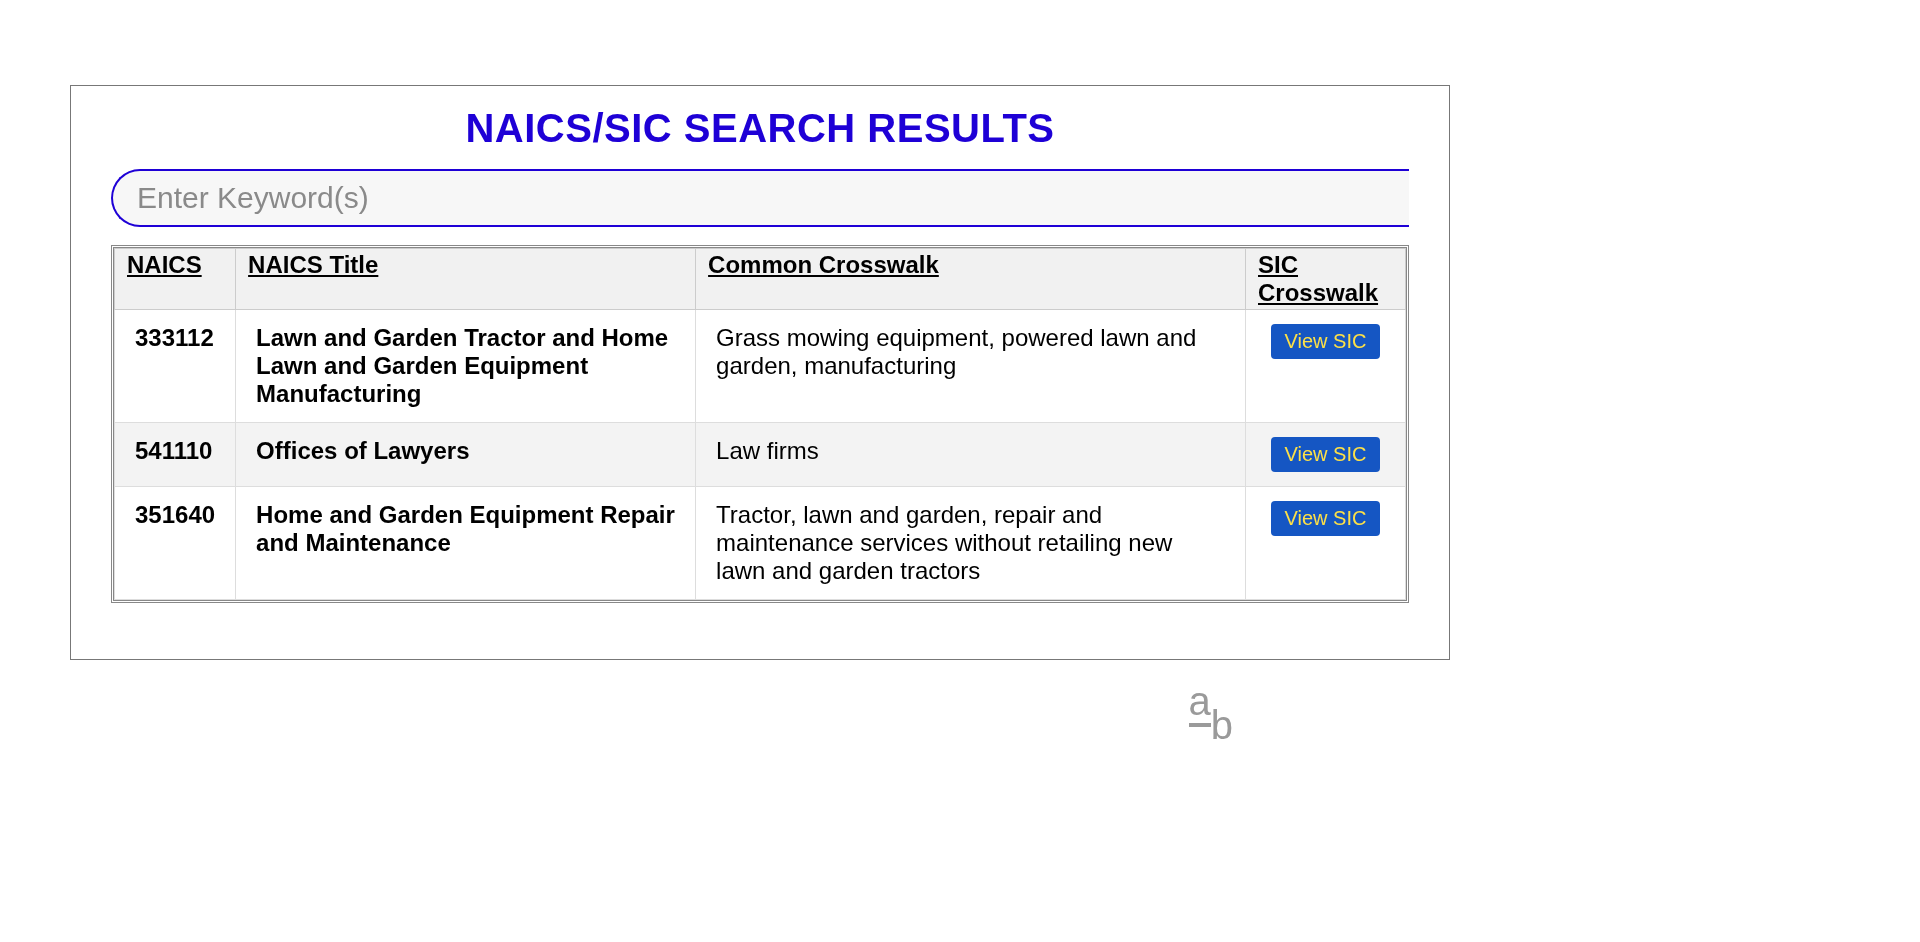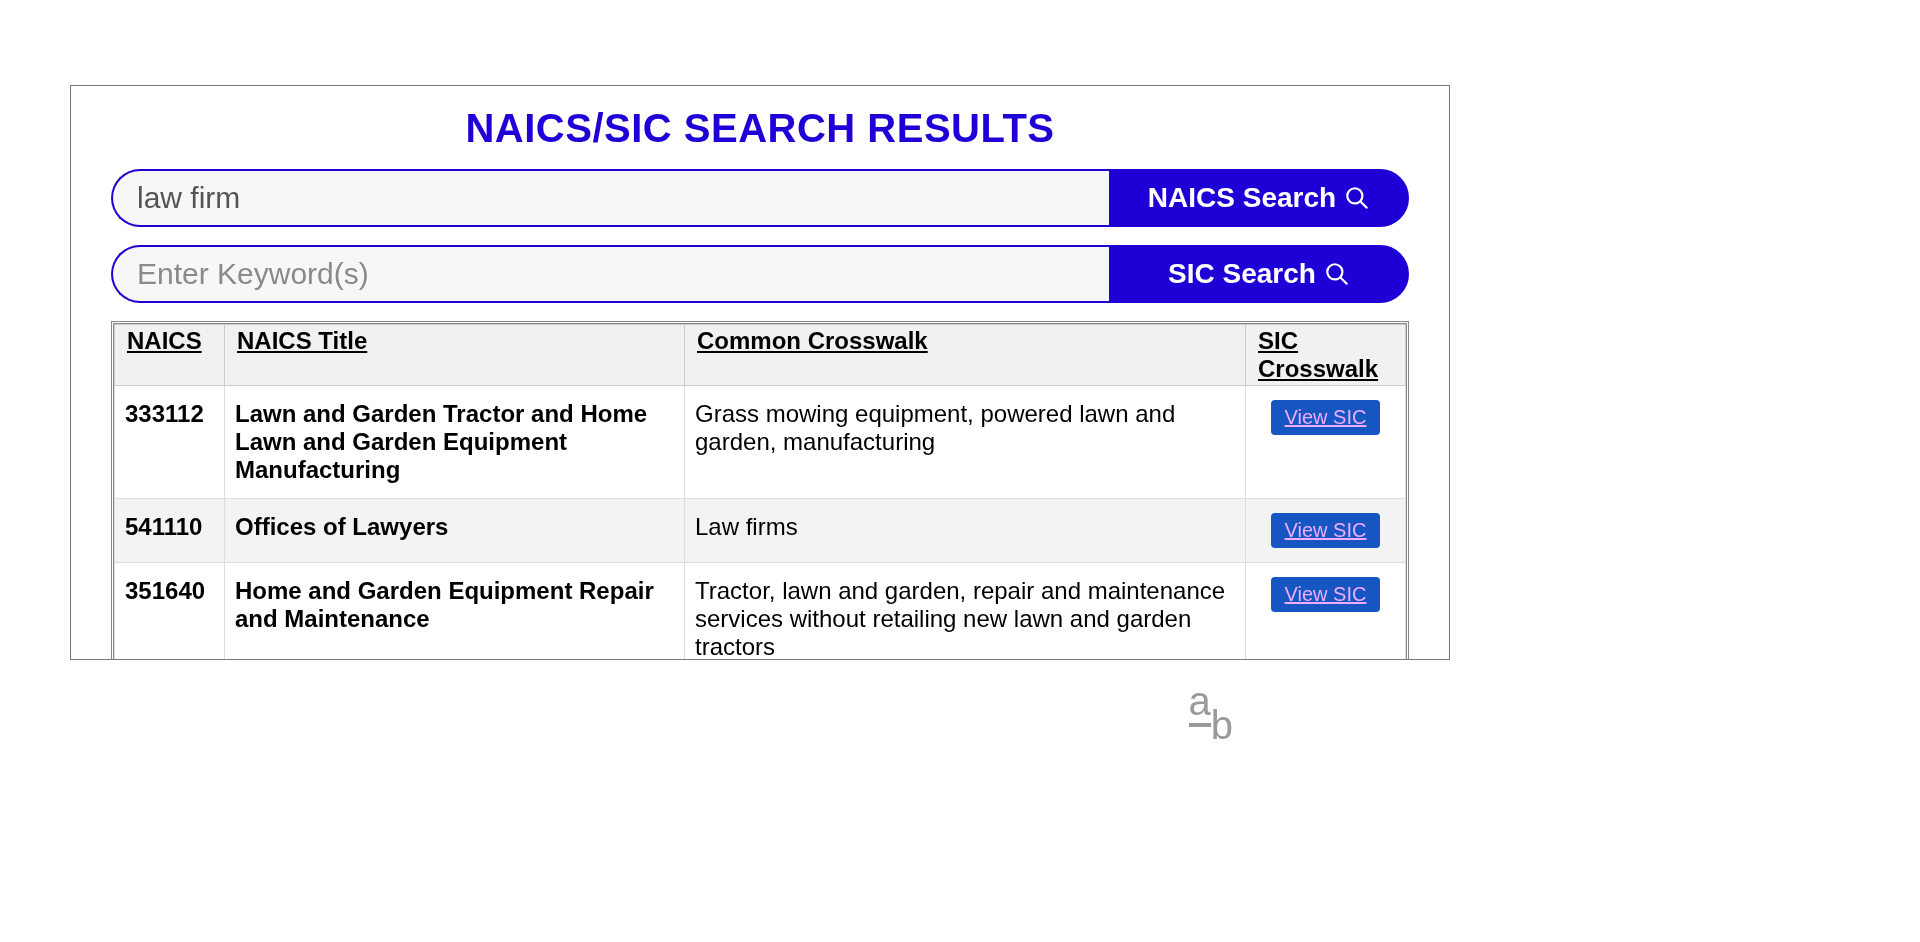--- a/index.html
+++ b/index.html
@@ -87,39 +87,38 @@
   table.results th {
     background: #f1f1f1;
     text-align: left;
     padding: 2px 12px;
     font-weight: 700;
     text-decoration: underline;
     border: 1px solid #ccc;
     vertical-align: top;
   }
   table.results td {
-    padding: 14px 10px;
+    padding: 14px 20px;
     border: 1px solid #ddd;
     vertical-align: top;
   }
   table.results tbody tr:nth-child(even) td { background: #f3f3f3; }
   .col-naics { width: 110px; font-weight: 700; }
   .col-title { width: 460px; font-weight: 700; }
   .col-keywords { font-weight: 400; }
   .col-sic { width: 160px; text-align: center; }
   .viewsic {
     display: inline-block;
     background: #1556c3;
-    color: #f0abfc;
+    color: #fde047;
     font-size: 20px;
     padding: 6px 14px;
     border-radius: 4px;
     cursor: pointer;
     border: none;
-    text-decoration: underline;
   }
 
   .ab-mark {
     position: absolute;
     right: 395px;
     bottom: 215px;
     font-family: Liberation Sans, sans-serif;
     color: #9a9a9a;
   }
   .ab-mark .a {
@@ -143,38 +142,23 @@
 </head>
 <body>
 
 <div class="canvas">
   <div class="panel">
 
     <div class="title">NAICS/SIC SEARCH RESULTS</div>
 
     <div class="searchblock">
 
-      <div class="searchrow">
-        <input class="searchinput" type="text" value="law firm" style="">
-        <button class="searchbtn">
-          <span>NAICS Search</span>
-          <svg viewBox="0 0 24 24">
-            <path d="M21.7 20.3l-5.4-5.4A7.92 7.92 0 0018 10a8 8 0 10-8 8 7.92 7.92 0 004.9-1.7l5.4 5.4a1 1 0 001.4-1.4zM4 10a6 6 0 116 6 6 6 0 01-6-6z"></path>
-          </svg>
-        </button>
-      </div>
 
       <div class="searchrow">
         <input class="searchinput" type="text" placeholder="Enter Keyword(s)" style="">
-        <button class="searchbtn">
-          <span>SIC Search</span>
-          <svg viewBox="0 0 24 24">
-            <path d="M21.7 20.3l-5.4-5.4A7.92 7.92 0 0018 10a8 8 0 10-8 8 7.92 7.92 0 004.9-1.7l5.4 5.4a1 1 0 001.4-1.4zM4 10a6 6 0 116 6 6 6 0 01-6-6z"></path>
-          </svg>
-        </button>
       </div>
 
     </div>
 
     <div class="tablewrap">
       <table class="results">
         <thead>
           <tr>
             <th class="col-naics">NAICS</th>
             <th class="col-title">NAICS Title</th>

